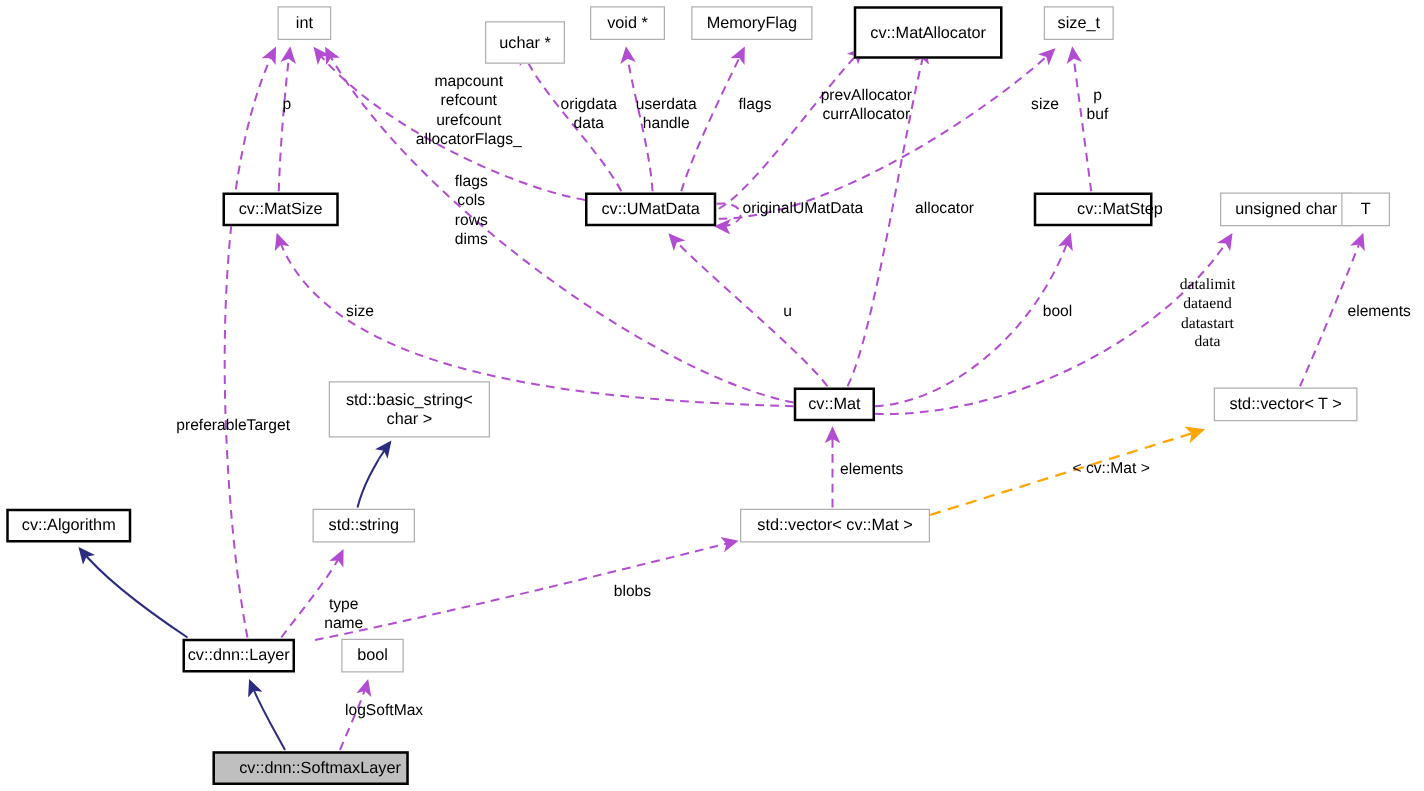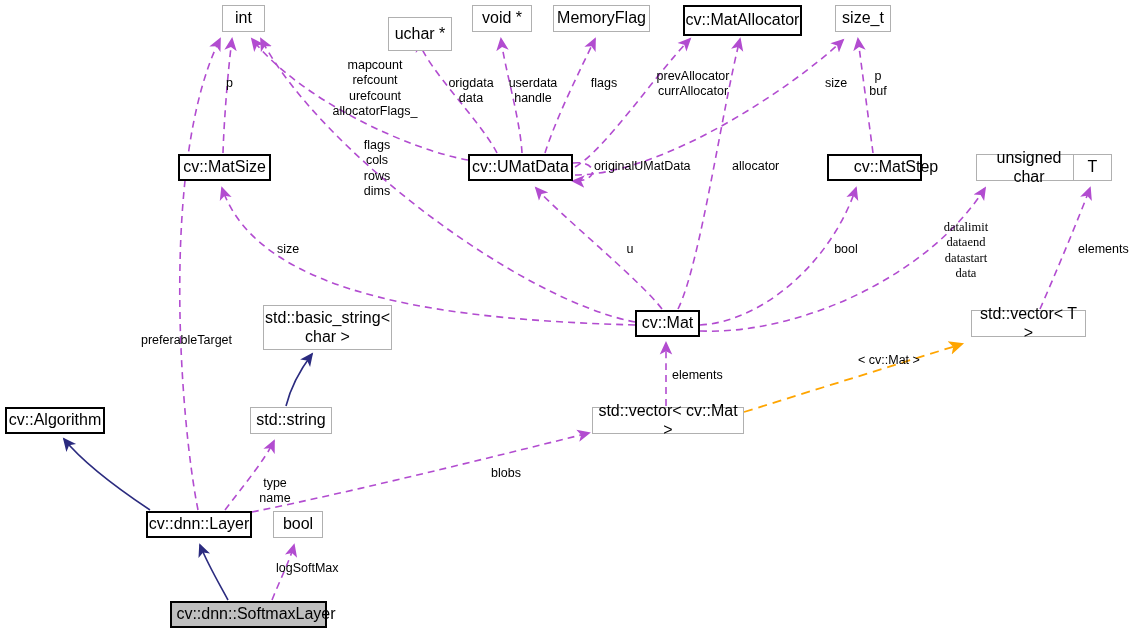--- a/index.html
+++ b/index.html
@@ -22,21 +22,21 @@
     height: 633px;
     pointer-events: none;
   }
   .node {
     position: absolute;
     box-sizing: border-box;
     display: flex;
     align-items: center;
     justify-content: center;
     text-align: center;
-    font-size: 16px;
+    font-size: 13px;
     color: #000000;
     background: #ffffff;
     line-height: 1.15;
     white-space: pre-line;
     padding: 0 5px;
   }
   .node.thin {
     border: 1px solid #b0b0b0;
   }
   .node.thick {
@@ -133,39 +133,39 @@
     <g stroke="#ffa500" stroke-width="1.8" fill="none" stroke-dasharray="9,6">
 
       <path d="M744,412 L962,344" marker-end="url(#arrow-template)"></path>
     </g>
   </svg>
 
   <div class="node thin" style="left:222px;top:5px;width:43px;height:27px;">int</div>
   <div class="node thin" style="left:388px;top:5px;width:64px;height:34px;margin-top:12px;">uchar *</div>
   <div class="node thin" style="left:472px;top:5px;width:60px;height:27px;">void *</div>
   <div class="node thin" style="left:553px;top:5px;width:97px;height:27px;">MemoryFlag</div>
-  <div class="node thick" style="left:683px;top:5px;width:119px;height:31px;">cv::MatAllocator</div>
+  <div class="node thick" style="left:683px;top:5px;width:119px;height:42px;">cv::MatAllocator</div>
   <div class="node thin" style="left:835px;top:5px;width:56px;height:27px;">size_t</div>
 
   <div class="node thick" style="left:178px;top:154px;width:93px;height:27px;">cv::MatSize</div>
   <div class="node thick" style="left:468px;top:154px;width:105px;height:27px;">cv::UMatData</div>
   <div class="node thick" style="left:827px;top:154px;width:95px;height:27px;padding-left:48px;">cv::MatStep</div>
   <div class="node thin" style="left:944px;top:154px;width:106px;height:27px;margin-left:32px;">unsigned char</div>
   <div class="node thin" style="left:1073px;top:154px;width:39px;height:27px;">T</div>
 
   <div class="node thin" style="left:263px;top:305px;width:129px;height:45px;">std::basic_string&lt;
 char &gt;</div>
   <div class="node thick" style="left:635px;top:310px;width:65px;height:27px;">cv::Mat</div>
   <div class="node thin" style="left:971px;top:310px;width:115px;height:27px;">std::vector&lt; T &gt;</div>
 
   <div class="node thick" style="left:5px;top:407px;width:100px;height:27px;">cv::Algorithm</div>
   <div class="node thin" style="left:250px;top:407px;width:82px;height:27px;">std::string</div>
   <div class="node thin" style="left:592px;top:407px;width:152px;height:27px;">std::vector&lt; cv::Mat &gt;</div>
 
-  <div class="node thick" style="left:146px;top:511px;width:106px;height:27px;">cv::dnn::Layer</div>
+  <div class="node thick" style="left:146px;top:511px;width:90px;height:27px;">cv::dnn::Layer</div>
   <div class="node thin" style="left:273px;top:511px;width:50px;height:27px;">bool</div>
 
   <div class="node current" style="left:170px;top:601px;width:157px;height:27px;">cv::dnn::SoftmaxLayer</div>
 
   <div class="edge-label left" style="left:226px;top:76px;">p</div>
   <div class="edge-label" style="left:327px;top:58px;width:96px;">mapcount
 refcount
 urefcount
 allocatorFlags_</div>
   <div class="edge-label" style="left:443px;top:76px;width:56px;">origdata
@@ -187,19 +187,19 @@
   <div class="edge-label" style="left:272px;top:242px;width:32px;">size</div>
   <div class="edge-label" style="left:622px;top:242px;width:16px;">u</div>
   <div class="edge-label" style="left:830px;top:242px;width:32px;">bool</div>
   <div class="edge-label" style="left:934px;top:220px;width:64px;font-family:Liberation Serif, serif;">datalimit
 dataend
 datastart
 data</div>
   <div class="edge-label left" style="left:1078px;top:242px;">elements</div>
   <div class="edge-label left" style="left:141px;top:316px;margin-top:17px;">preferableTarget</div>
   <div class="edge-label left" style="left:672px;top:368px;">elements</div>
-  <div class="edge-label left" style="left:858px;top:353px;">&lt; cv::Mat &gt;</div>
+  <div class="edge-label left" style="left:858px;top:367px;">&lt; cv::Mat &gt;</div>
   <div class="edge-label" style="left:255px;top:476px;width:40px;">type
 name</div>
   <div class="edge-label left" style="left:491px;top:466px;">blobs</div>
   <div class="edge-label left" style="left:276px;top:561px;">logSoftMax</div>
 
 </div>
 
 </body></html>

